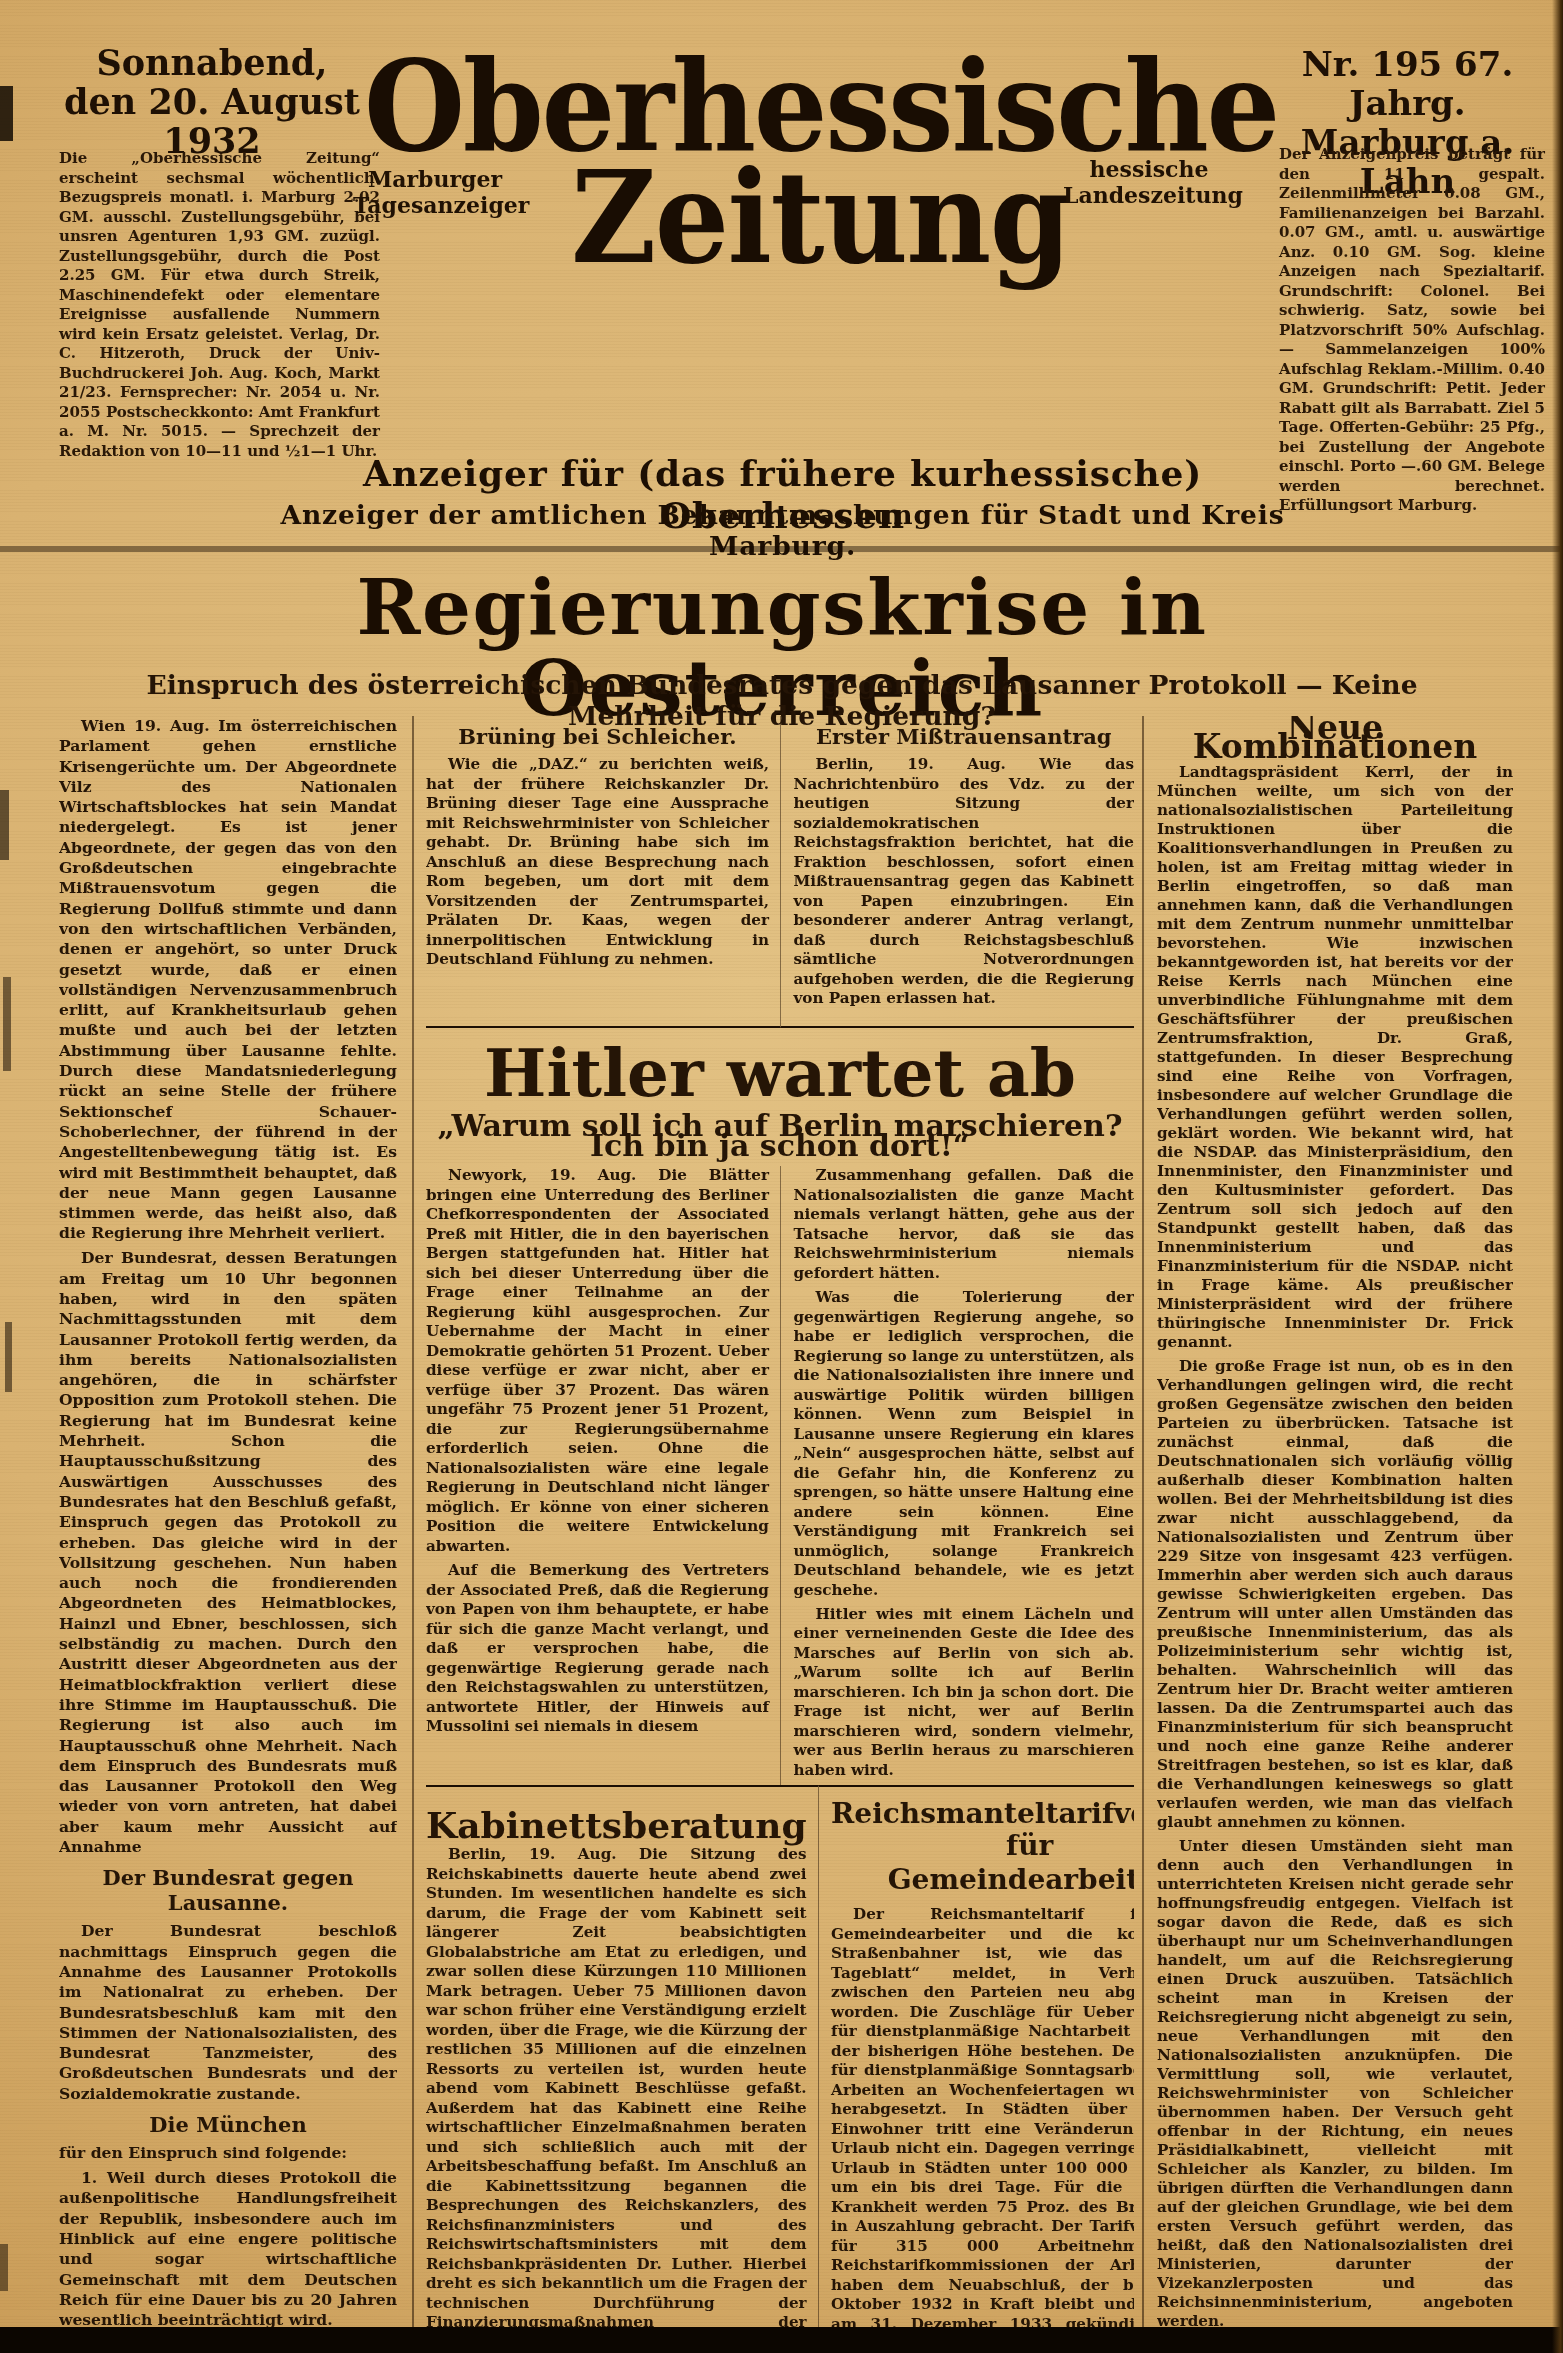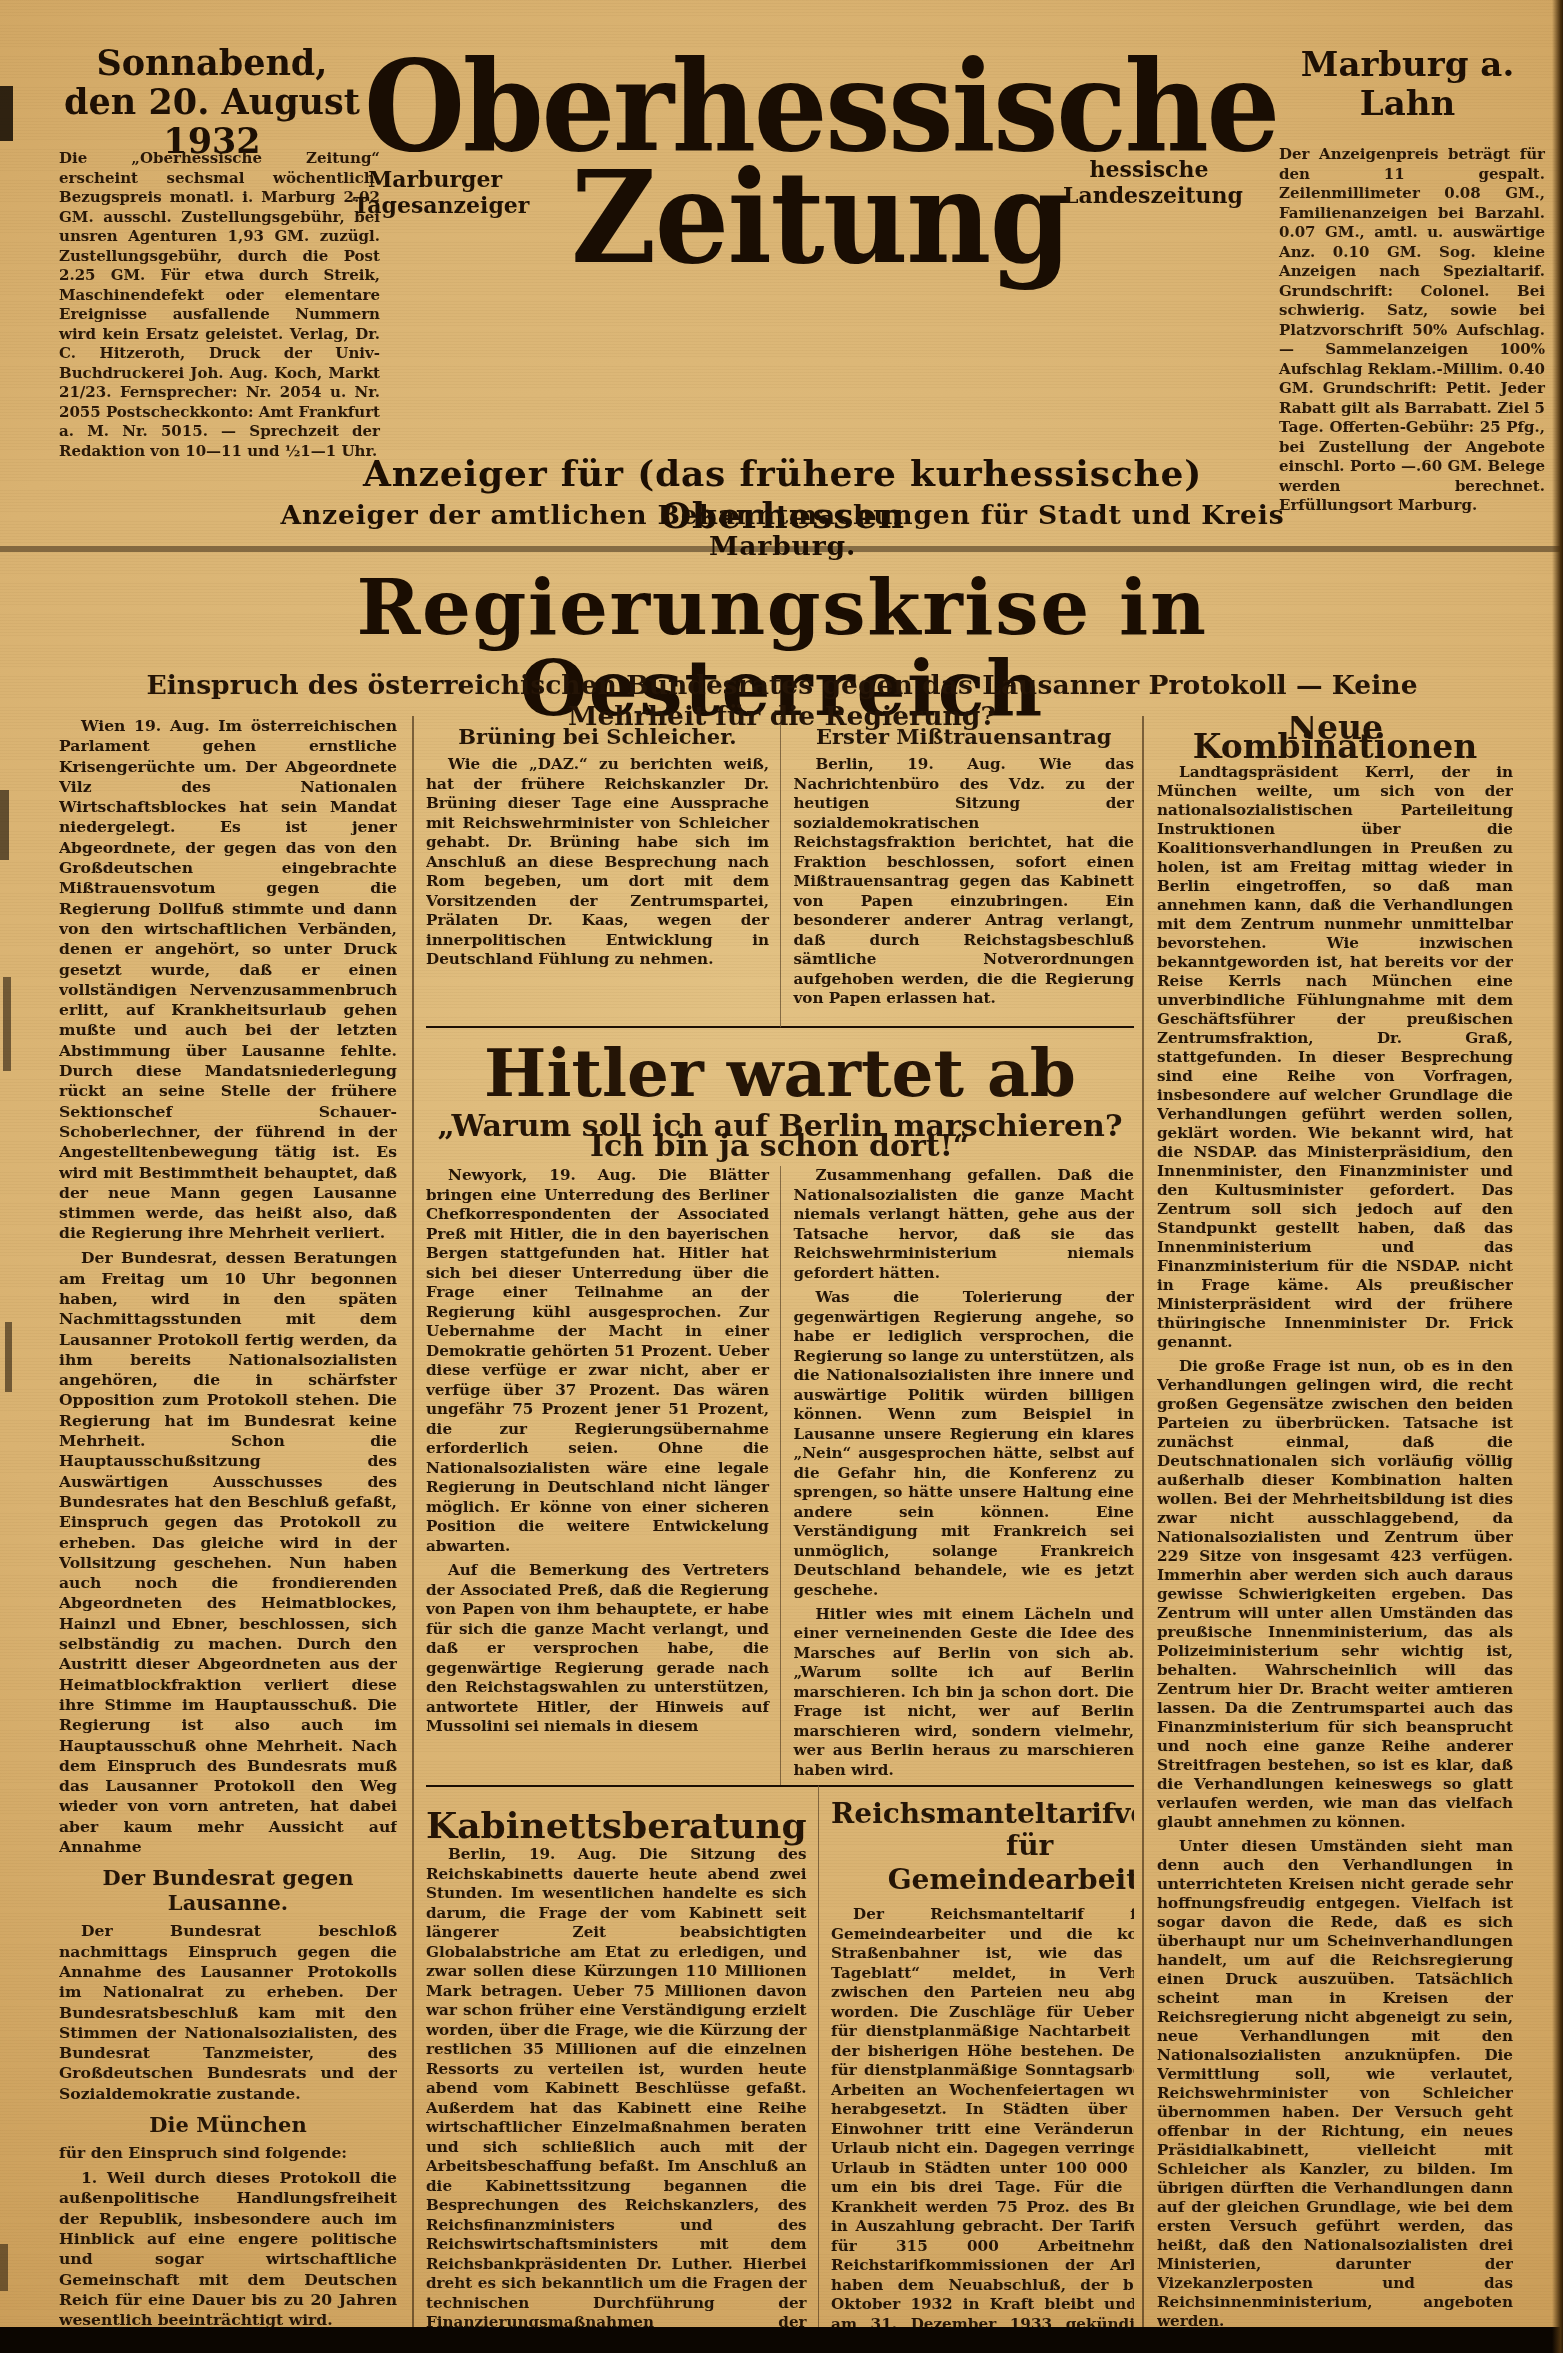--- a/index.html
+++ b/index.html
@@ -56,20 +56,21 @@
 
 <div id="paper">
 
   <div class="abs dateblock" style="left:48px;top:43px;width:328px;">
     <div>Sonnabend,</div>
     <div>den 20. August 1932</div>
   </div>
   <div class="abs ear" style="left:59px;top:149px;width:321px;">Die „Oberhessische Zeitung“ erscheint sechsmal wöchentlich. Bezugspreis monatl. i. Marburg 2.02 GM. ausschl. Zustellungsgebühr, bei unsren Agenturen 1,93 GM. zuzügl. Zustellungsgebühr, durch die Post 2.25 GM. Für etwa durch Streik, Maschinendefekt oder elementare Ereignisse ausfallende Nummern wird kein Ersatz geleistet. Verlag, Dr. C. Hitzeroth, Druck der Univ-Buchdruckerei Joh. Aug. Koch, Markt 21/23. Fernsprecher: Nr. 2054 u. Nr. 2055 Postscheckkonto: Amt Frankfurt a. M. Nr. 5015. — Sprechzeit der Redaktion von 10—11 und ½1—1 Uhr.</div>
 
   <div class="abs issueblock" style="left:1263px;top:45px;width:289px;">
+    <div>Nr. 195  67. Jahrg.</div>
     <div>Marburg a. Lahn</div>
   </div>
   <div class="abs ear" style="left:1279px;top:145px;width:266px;">Der Anzeigenpreis beträgt für den 11 gespalt. Zeilenmillimeter 0.08 GM., Familienanzeigen bei Barzahl. 0.07 GM., amtl. u. auswärtige Anz. 0.10 GM. Sog. kleine Anzeigen nach Spezialtarif. Grundschrift: Colonel. Bei schwierig. Satz, sowie bei Platzvorschrift 50% Aufschlag. — Sammelanzeigen 100% Aufschlag Reklam.-Millim. 0.40 GM. Grundschrift: Petit. Jeder Rabatt gilt als Barrabatt. Ziel 5 Tage. Offerten-Gebühr: 25 Pfg., bei Zustellung der Angebote einschl. Porto —.60 GM. Belege werden berechnet. Erfüllungsort Marburg.</div>
 
   <div class="abs mast1" style="left:336px;top:48px;width:970px;">Oberhessische</div>
   <div class="abs mast2" style="left:461px;top:160px;width:719px;">Zeitung</div>
 
   <div class="abs sidelabel" style="left:353px;top:166px;width:164px;">
     <div>Marburger</div>
     <div>Tagesanzeiger</div>

